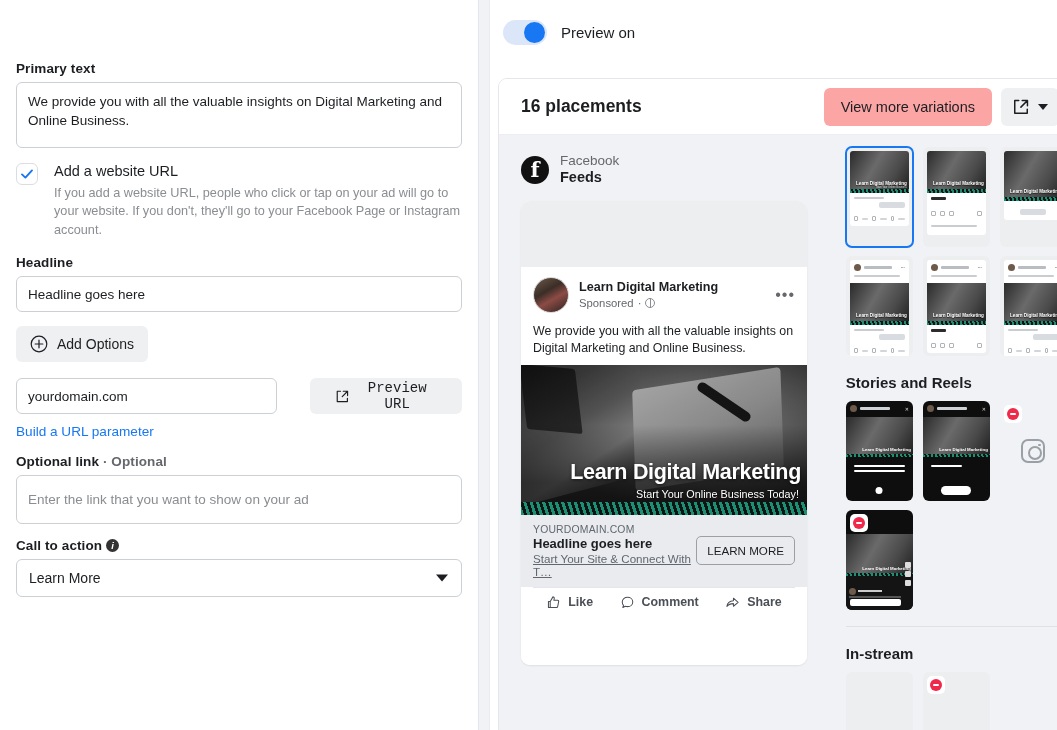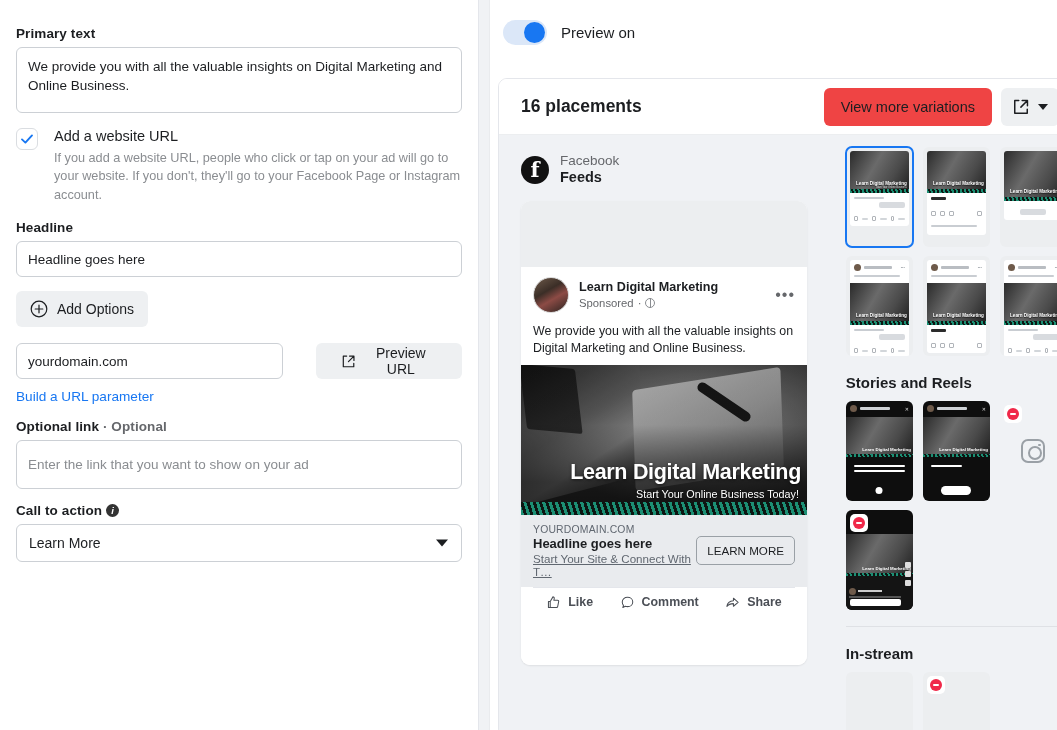--- a/index.html
+++ b/index.html
@@ -61,21 +61,21 @@
     background: #eef0f2; border: none; border-radius: 6px;
     padding: 9px 14px; font-size: 14px; color: #1c1e21;
     cursor: pointer; font-family: "Liberation Sans", sans-serif;
   }
   .urlrow { display: flex; align-items: center; gap: 10px; }
   .urlrow .textbox { width: 296px; }
   .btn-preview {
     height: 36px; display: inline-flex; align-items: center; gap: 8px;
     background: #eef0f2; border: none; border-radius: 6px;
     padding: 0 25px; font-size: 14px; color: #1c1e21; cursor: pointer;
-    font-family: Liberation Sans, sans-serif;
+    font-family: Liberation Mono, monospace;
     margin-left: 23px;
   }
   .link-blue {
     display: inline-block; color: #1877f2; font-size: 13.6px;
     text-decoration: none; margin: 10px 0 0 0; cursor: pointer;
   }
   .select-wrap { position: relative; width: 446px; }
   .select-box {
     width: 446px; height: 38px; border: 1px solid #ccd0d5; border-radius: 6px;
     background: #fff; font-size: 14px; color: #1c1e21;
@@ -115,21 +115,21 @@
     background: #fff; border: 1px solid #e4e6eb; border-radius: 9px;
     overflow: hidden;
   }
   .card-head {
     height: 56px; display: flex; align-items: center;
     padding: 0 8px 0 22px; background: #fff; border-bottom: 1px solid #eceef0;
   }
   .placements-count { font-size: 17.5px; font-weight: bold; color: #1c1e21; }
   .head-actions { margin-left: auto; display: flex; align-items: center; gap: 9px; }
   .btn-variations {
-    background: #ef4444; border: none; border-radius: 6px; height: 38px;
+    background: #fca5a5; border: none; border-radius: 6px; height: 38px;
     padding: 0 17px; font-size: 14.5px; color: #1c1e21; cursor: pointer;
     font-family: "Liberation Sans", sans-serif;
   }
   .btn-icon-drop {
     background: #eef0f2; border: none; border-radius: 6px; height: 38px;
     padding: 0 11px; display: flex; align-items: center; gap: 8px; cursor: pointer;
   }
   .mini-caret {
     width: 0; height: 0; border-left: 5px solid transparent;
     border-right: 5px solid transparent; border-top: 6px solid #1c1e21;
@@ -306,21 +306,21 @@
   .reel-av { position:absolute; left:3px; bottom:15px; width:7px; height:7px; border-radius:50%; background:#6e5a4a; }
   .reel-ln { position:absolute; left:3px; right:12px; bottom:12px; height:2px; background:#555; }
 </style>
 </head>
 <body>
 
 <div class="app">
 
   <div class="form-pane">
 
-    <div class="sect" style="padding-top:26px;">
+    <div class="sect" style="padding-top:26px;margin-top:35px;">
       <div class="field-label">Primary text</div>
       <textarea class="textbox ta-primary" style="">We provide you with all the valuable insights on Digital Marketing and Online Business.</textarea>
     </div>
 
     <div class="checkrow">
       <div class="cbox">
         <svg width="14" height="14" viewBox="0 0 14 14">
           <path d="M2 7.4 L5.4 10.6 L12 3.4" fill="none" stroke="#1877f2" stroke-width="1.9" stroke-linecap="round" stroke-linejoin="round"></path>
         </svg>
       </div>

